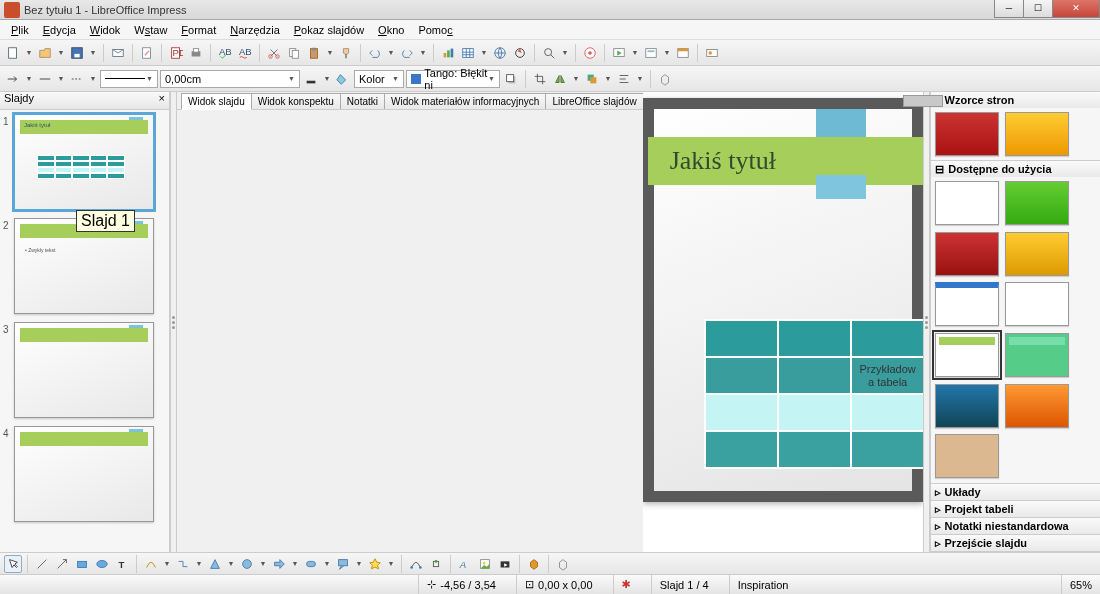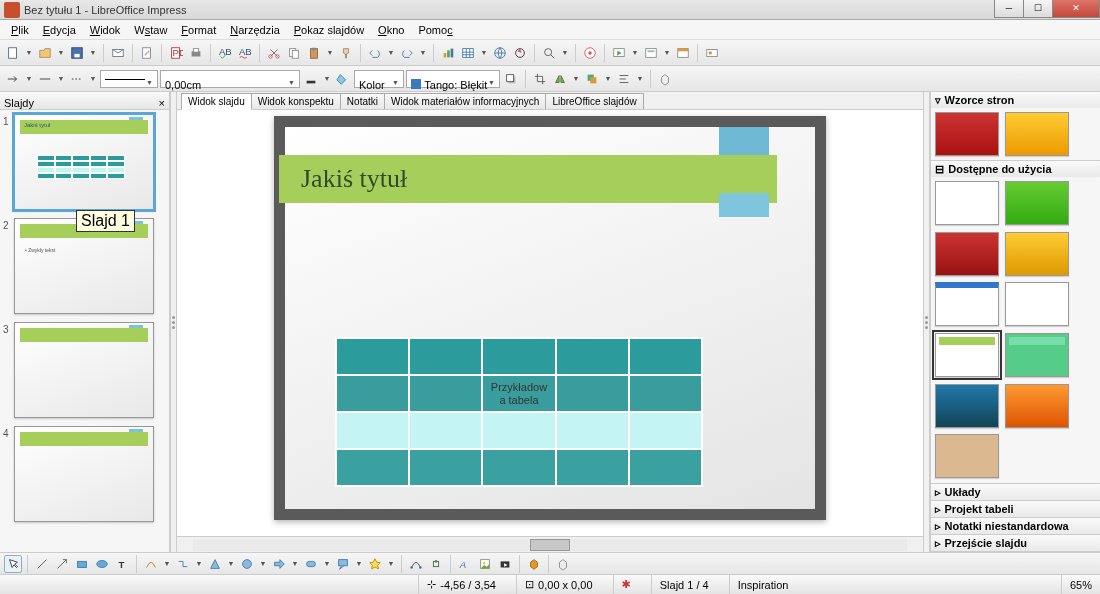--- a/index.html
+++ b/index.html
@@ -11,35 +11,35 @@
 .winbtn{width:30px;height:20px;display:flex;align-items:center;justify-content:center;border:1px solid #888;border-top:none;background:linear-gradient(#f8f8f8,#dcdcdc);margin-left:-1px;font-size:9px}
 .winbtn.close{background:linear-gradient(#e07a6f,#c5463a);color:#fff;width:48px;border-top-right-radius:0}
 .menubar{height:20px;background:#f6f6f6;display:flex;align-items:center;padding:0 4px;border-bottom:1px solid #ddd}
 .menubar span{padding:2px 7px;cursor:default}
 .menubar span u{text-decoration:underline}
 .toolbar{height:26px;background:linear-gradient(#f6f6f6,#e6e6e6);border-bottom:1px solid #ccc;display:flex;align-items:center;padding:0 4px;gap:2px}
 .tb{width:18px;height:18px;display:flex;align-items:center;justify-content:center;border:1px solid transparent;border-radius:2px}
 .tb svg{width:14px;height:14px}
 .sep{width:1px;height:18px;background:#ccc;margin:0 3px}
 .dd{width:10px;height:18px;display:flex;align-items:center;justify-content:center;color:#555;font-size:7px}
-.combo{height:18px;border:1px solid #aaa;background:#fff;display:flex;align-items:flex-start;padding:8px 4px;font-size:10px}
+.combo{height:18px;border:1px solid #aaa;background:#fff;display:flex;align-items:center;padding:0 4px;font-size:10px}
 .combo .arr{margin-left:auto;font-size:7px;color:#555}
 .body{flex:1;display:flex;min-height:0}
 .panel-l{width:170px;background:#f6f6f6;border-right:1px solid #ccc;display:flex;flex-direction:column}
-.panel-l .hdr,.panel-r .hdr{height:18px;background:linear-gradient(#fafafa,#e6e6e6);border-bottom:1px solid #ccc;display:flex;align-items:flex-end;padding:0 4px;font-size:10px}
+.panel-l .hdr,.panel-r .hdr{height:18px;background:linear-gradient(#fafafa,#e6e6e6);border-bottom:1px solid #ccc;display:flex;align-items:flex-start;padding:0 4px;font-size:10px}
 .panel-l .hdr .x{margin-left:auto;cursor:default}
 .slides{flex:1;overflow:auto;padding:4px}
 .slidethumb{margin-bottom:8px;position:relative}
 .slidethumb .num{position:absolute;left:-1px;top:2px;font-size:10px;color:#555}
 .slidethumb .th{margin-left:10px;width:140px;height:96px;background:linear-gradient(160deg,#fff,#e8e8e8);border:1px solid #999;box-shadow:0 1px 2px rgba(0,0,0,.2);position:relative;overflow:hidden}
 .slidethumb.sel .th{outline:3px solid #5aa6d8;outline-offset:-1px}
 .th .titlebar-mini{position:absolute;top:5px;left:5px;right:5px;height:14px;background:#a6ce5a;font-size:6px;color:#356;padding:2px 4px}
 .th .blob{position:absolute;top:2px;right:10px;width:14px;height:12px;background:#7cc3da}
 .tooltip-s1{position:absolute;left:76px;top:100px;background:#ffffe1;border:1px solid #333;padding:1px 4px;font-size:16px;z-index:5}
-.center{flex:1;display:flex;flex-direction:column;min-width:0}
+.center{flex:1;display:flex;flex-direction:row;min-width:0}
 .tabs{height:18px;background:#f0f0f0;display:flex;align-items:flex-end;padding-left:4px;border-bottom:1px solid #ccc}
 .tab{padding:2px 6px;border:1px solid #aaa;border-bottom:none;background:linear-gradient(#f8f8f8,#e8e8e8);font-size:10px;margin-right:-1px}
 .tab.active{background:#fff;border-bottom:1px solid #fff;position:relative;top:1px}
 .canvas-wrap{flex:1;background:#fff;overflow:auto;position:relative}
 .canvas-scroll{width:100%;height:100%;overflow:auto;display:flex;align-items:flex-start;justify-content:center;padding:6px 0 20px}
 .slidepage{width:552px;height:404px;background:linear-gradient(160deg,#fff,#e4e4e4);border:11px solid #5a5a5a;box-shadow:0 2px 6px rgba(0,0,0,.3);position:relative}
 .slidepage .stitle{position:absolute;top:28px;left:-6px;width:498px;height:48px;background:#a6ce5a;display:flex;align-items:center;padding-left:22px;font-size:26px;color:#2f4b2f;font-family:Georgia,serif}
 .slidepage .blob1{position:absolute;top:0;right:46px;width:50px;height:30px;background:#6eb9d3}
 .slidepage .blob2{position:absolute;top:66px;right:46px;width:50px;height:24px;background:#7fc5dd}
 .slidepage .tbl{position:absolute;top:210px;left:50px;width:368px;height:150px;border-collapse:collapse}

